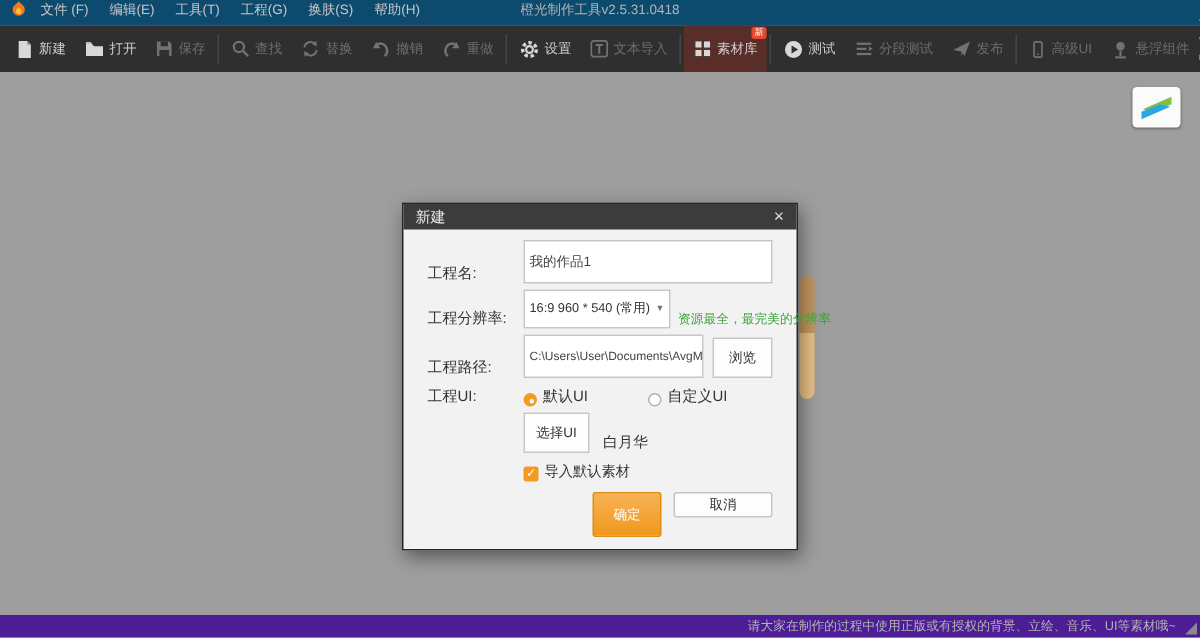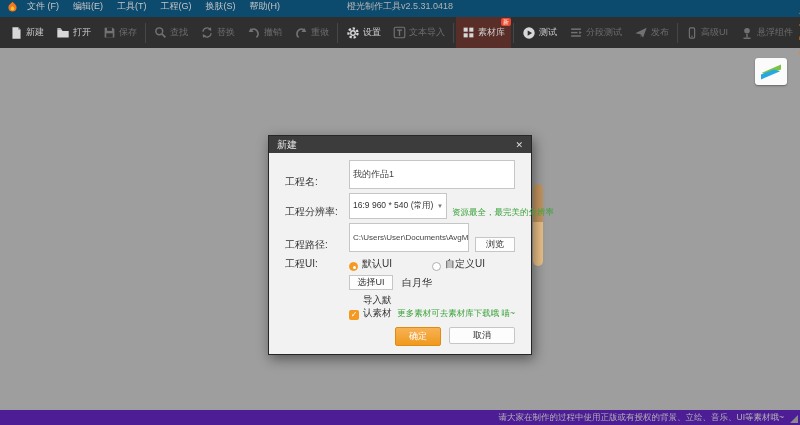--- a/index.html
+++ b/index.html
@@ -48,38 +48,38 @@
   .frow { display:flex; align-items:flex-end; min-height:15px; }
   .flabel { width:64px; flex-shrink:0; font-size:10px; color:#333; }
   .txt-input { height:29px; border:1px solid #c6c6c6; background:#fff; font-size:9px; color:#444;
                padding:0 3px; display:flex; align-items:center; overflow:hidden; white-space:nowrap; }
   .name-input { flex:1; }
   .select { width:98px; height:15px; border:1px solid #c6c6c6; background:#fff; font-size:8.5px;
             color:#333; display:flex; align-items:center; padding:12px 3px; flex-shrink:0; }
   .select .arrow { margin-left:auto; font-size:6px; color:#777; }
   .hint-green { font-size:8.5px; margin-left:5px; white-space:nowrap; }
   .path-input { width:120px; font-size:8px; flex-shrink:0; }
-  .btn-plain { height:15px; border:1px solid #c6c6c6; background:#fdfdfd; font-size:9px; color:#333;
+  .btn-plain { height:27px; border:1px solid #c6c6c6; background:#fdfdfd; font-size:9px; color:#333;
                display:flex; align-items:center; justify-content:center; cursor:default; }
   .browse-btn { width:42px; margin-left:6px; }
   .radio { width:9px; height:9px; border-radius:50%; border:1px solid #b0b0b0; background:#fff;
            margin-right:4px; position:relative; flex-shrink:0; }
   .radio.sel { background:#f49a23; border-color:#f49a23; }
   .radio.sel::after { content:""; position:absolute; left:3px; top:3px; width:3px; height:3px;
                       border-radius:50%; background:#fff; }
   .radio-label { font-size:10px; color:#333; }
   .radio-gap { width:40px; }
   .indent { margin-left:64px; }
   .selectui-btn { width:44px; }
   .theme-name { font-size:10px; color:#333; margin-left:9px; }
   .checkbox { width:10px; height:10px; background:#f49a23; border-radius:2px; color:#fff;
               font-size:8px; line-height:10px; text-align:center; margin-right:4px; flex-shrink:0; }
   .import-label { font-size:9.5px; color:#333; }
   .dlg-buttons { display:flex; justify-content:flex-end; gap:8px; margin-top:3px; }
-  .ok-btn { width:46px; height:19px; background:linear-gradient(#f8b254,#ef991e); border:1px solid #e08c12;
+  .ok-btn { width:46px; height:30px; background:linear-gradient(#f8b254,#ef991e); border:1px solid #e08c12;
             color:#fff; font-size:9px; display:flex; align-items:center; justify-content:center; border-radius:2px; }
   .cancel-btn { width:66px; height:17px; background:#fdfdfd; border:1px solid #c6c6c6; color:#333;
                 font-size:9px; display:flex; align-items:center; justify-content:center; border-radius:2px; }
 
   
   .statusbar { position:absolute; bottom:0; left:0; right:0; height:15px; background:#4c1d95;
                display:flex; align-items:center; justify-content:flex-end; padding-right:16px;
                color:#b3b3b3; font-size:8.5px; z-index:30; }
   .grip { position:absolute; right:2px; bottom:2px; width:0; height:0;
           border-left:8px solid transparent; border-bottom:8px solid #8a8a8a; }
@@ -311,21 +311,20 @@
     </div>
 
     <div class="frow indent">
       <div class="btn-plain selectui-btn">选择UI</div>
       <span class="theme-name">白月华</span>
     </div>
 
     <div class="frow indent">
       <span class="checkbox">✓</span>
       <span class="import-label">导入默认素材</span>
-      <span class="hint-green" style="color: rgb(59, 163, 59);">更多素材可去素材库下载哦 喵~</span>
     </div>
 
     <div class="dlg-buttons">
       <div class="ok-btn">确定</div>
       <div class="cancel-btn">取消</div>
     </div>
 
   </div>
 </div>
 

